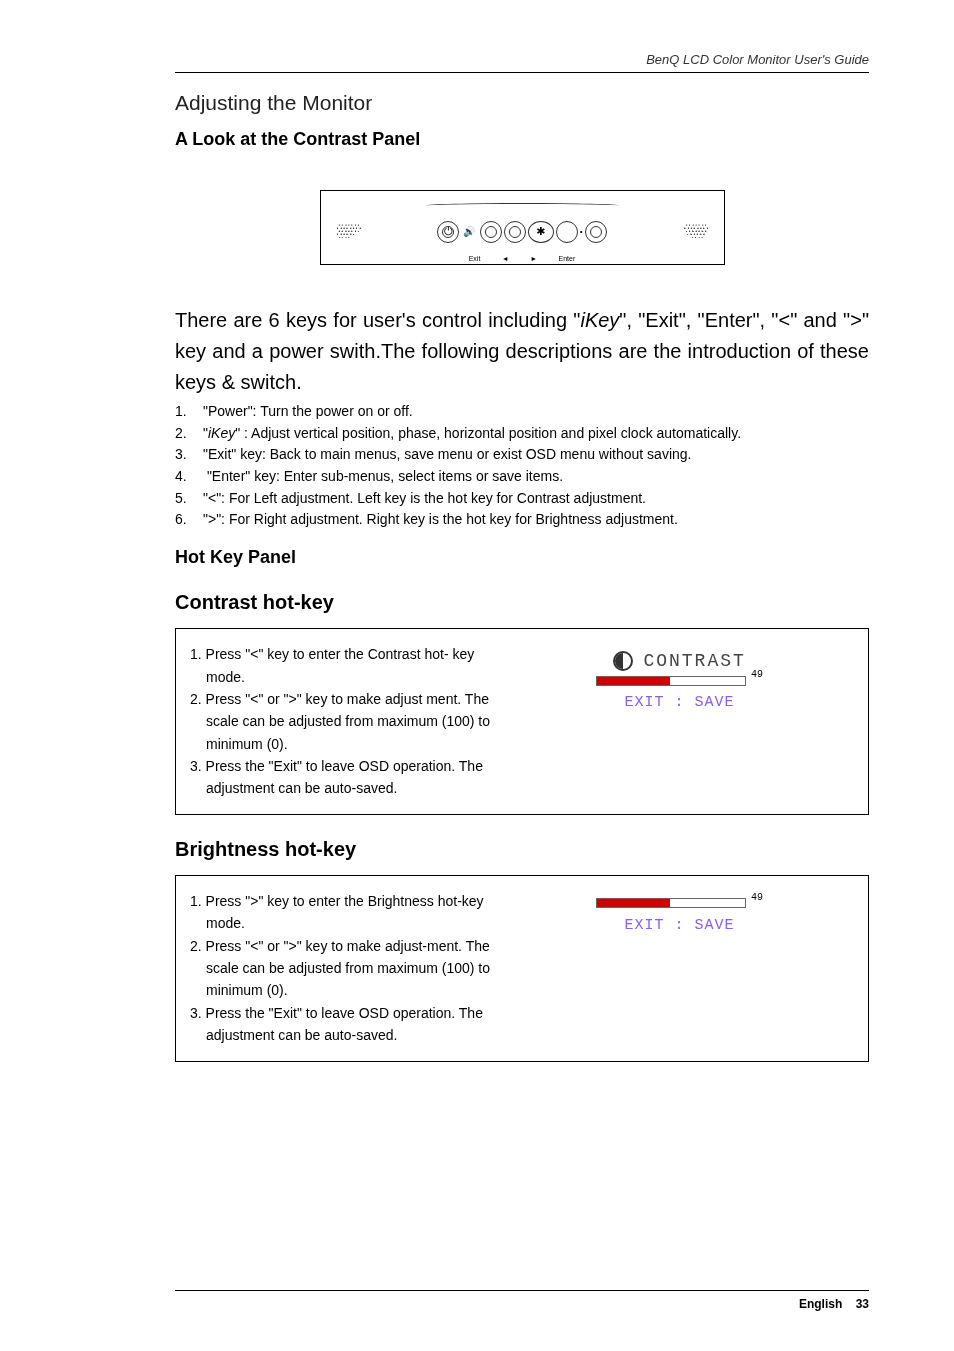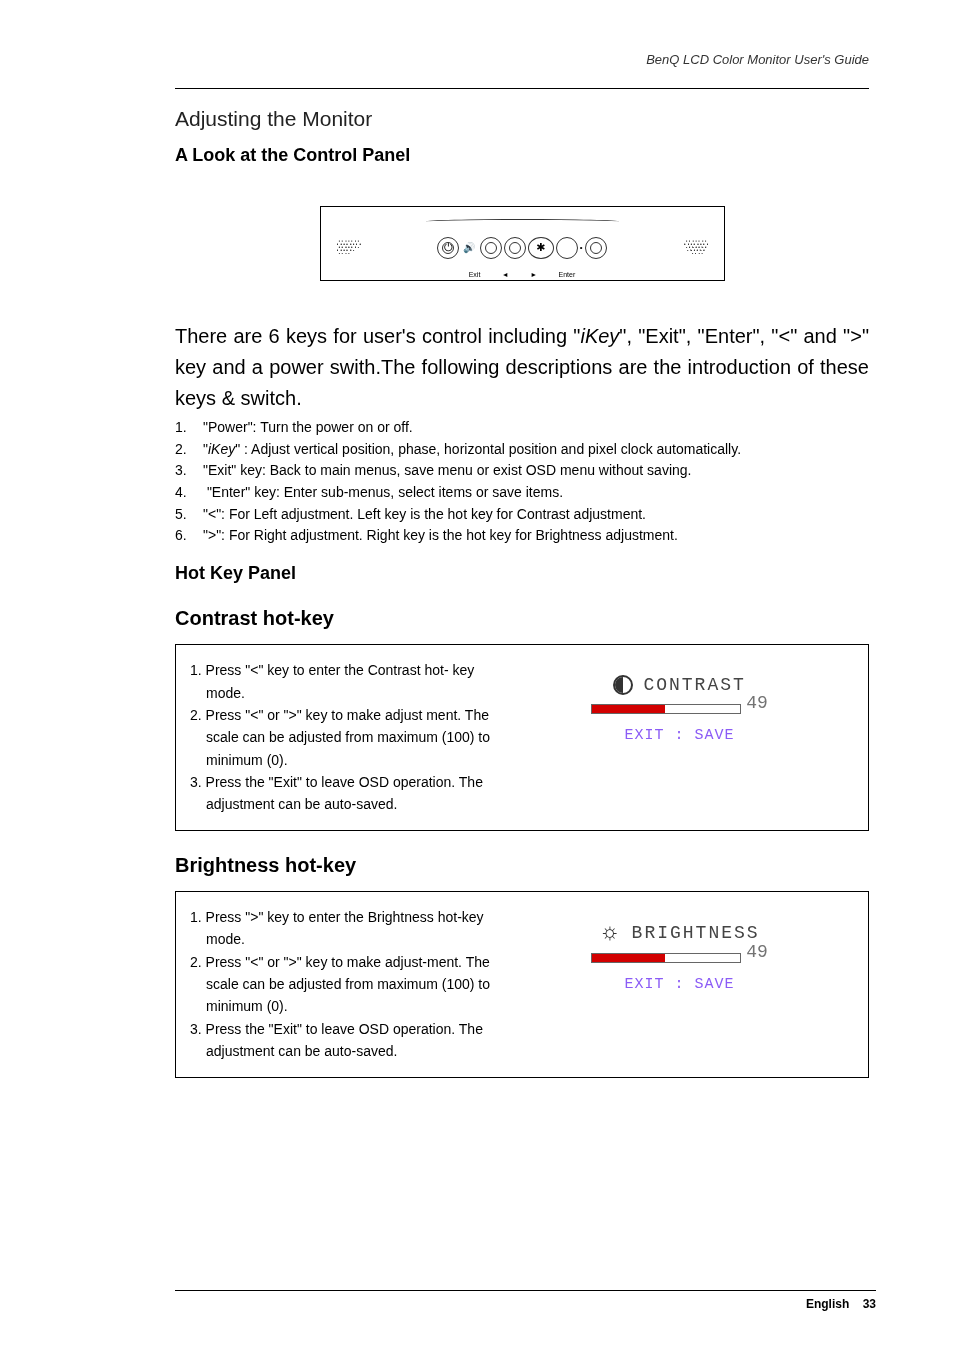--- a/index.html
+++ b/index.html
@@ -10,21 +10,21 @@
     body {
       font-family: Arial, Helvetica, sans-serif;
       width: 954px;
       height: 1351px;
       background: #fff;
       padding: 50px 85px 40px 175px;
       position: relative;
     }
     .header-line {
       border-bottom: 1px solid #000;
-      padding-bottom: 20px;
+      padding-bottom: 4px;
       margin-bottom: 18px;
       text-align: right;
     }
     .header-text {
       font-style: italic;
       font-size: 13px;
       color: #333;
     }
     .h1 {
       font-size: 21px;
@@ -154,21 +154,20 @@
       padding-left: 16px;
       text-indent: -16px;
       margin-bottom: 0;
     }
     .box-right {
       width: 53%;
       padding: 22px 40px 12px 30px;
       display: flex;
       flex-direction: column;
       align-items: flex-end;
-      margin-top: 8px;
     }
     .osd-box {
       width: 100%;
     }
     .osd-title {
       display: flex;
       align-items: center;
       justify-content: center;
       gap: 10px;
       font-family: 'Courier New', monospace;
@@ -222,36 +221,36 @@
       position: relative;
       flex-shrink: 0;
     }
     .osd-bar-fill {
       height: 100%;
       background: #d20000;
       width: 49%;
     }
     .osd-value {
       font-family: 'Courier New', monospace;
-      font-size: 18px;
-      color: #737373;
+      font-size: 10px;
+      color: #000000;
       margin-left: 3px;
       transform: translateY(-6px);
     }
     .osd-exit {
       font-family: 'Courier New', monospace;
       font-size: 15px;
       letter-spacing: 1px;
       color: #8b5cf6;
       text-align: center;
     }
     .footer {
       position: absolute;
       bottom: 40px;
-      right: 78px;
+      right: 85px;
       left: 175px;
       border-top: 1px solid #000;
       padding-top: 6px;
       text-align: right;
       font-size: 12px;
     }
     .footer .lang {
       font-weight: bold;
     }
     .i { font-style: italic; }
@@ -260,21 +259,21 @@
   </style>
 </head>
 <body>
 
 <div class="header-line">
   <span class="header-text">BenQ LCD Color Monitor User's Guide</span>
 </div>
 
 <div class="h1">Adjusting the Monitor</div>
 
-<div class="h2">A Look at the Control Panel</div>
+<div class="h2">A Look at the Contrast Panel</div>
 
 <div class="panel-diagram">
   <div class="dots-left">∴∵∴∵∴<br>∵∴∵∴∵<br>∴∵∴∵<br>∵∴∵</div>
   <div class="buttons-row">
     <span class="circ-btn inner">⏻</span>
     <span style="font-size:10px;margin:0 2px">🔊</span>
     <span class="circ-btn inner"></span>
     <span class="circ-btn inner"></span>
     <span class="circ-btn wide">✱</span>
     <span class="circ-btn"></span>
@@ -333,24 +332,20 @@
 <div class="h3">Brightness hot-key</div>
 
 <div class="box-row">
   <div class="box-left">
     <p class="step">1. Press "&gt;" key to enter the Brightness hot-key mode.</p>
     <p class="step">2. Press "&lt;" or "&gt;" key to make adjust-ment. The scale can be adjusted from maximum (100) to minimum (0).</p>
     <p class="step">3. Press the "Exit" to leave OSD operation. The adjustment can be auto-saved.</p>
   </div>
   <div class="box-right">
     <div class="osd-box">
-      <div class="osd-title">
-        <span class="osd-icon-sun"></span>
-        <span>BRIGHTNESS</span>
-      </div>
       <div class="osd-bar-row">
         <div class="osd-bar">
             <div class="osd-bar-fill"></div>
           </div>
         <span class="osd-value">49</span>
       </div>
       <div class="osd-exit">EXIT : SAVE</div>
     </div>
   </div>
 </div>

